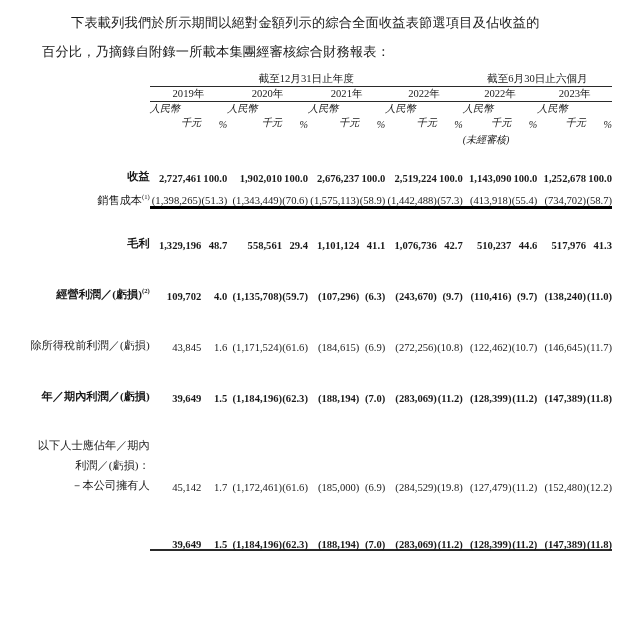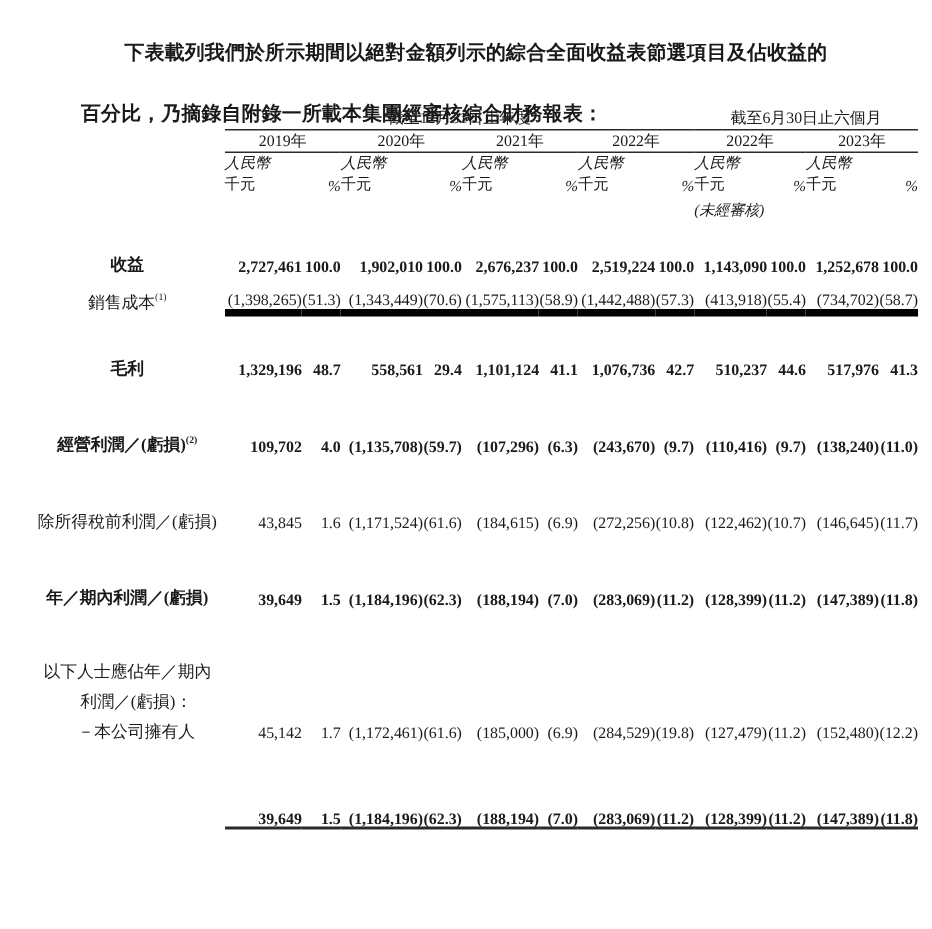--- a/index.html
+++ b/index.html
@@ -20,21 +20,21 @@
   .intro {
     position: absolute;
     left: 38px;
     top: 6px;
     width: 560px;
     font-size: 13.2px;
     line-height: 25px;
     text-align: justify;
     letter-spacing: 0.2px;
   }
-  .intro p { margin: 16px; font-weight: bold; }
+  .intro p { margin: 4px; }
   .intro p.first { text-indent: 2.2em; }
 
   
   .fin-table {
     position: absolute;
     left: 20px;
     top: 72px;
     width: 592px;
     border-collapse: collapse;
     font-size: 10.4px;
@@ -80,43 +80,44 @@
 
   .unit-cur {
     text-align: left;
     font-size: 10.2px;
     font-style: italic;
     padding-top: 6px;
     white-space: nowrap;
     margin-left: 36px;
   }
   .unit-sub {
-    text-align: left;
+    text-align: right;
     font-size: 10.2px;
+    font-style: italic;
     padding-top: 3px;
     white-space: nowrap;
   }
   .unit-pct {
     text-align: right;
     font-size: 10.2px;
     font-style: italic;
     padding-top: 3px;
     white-space: nowrap;
   }
   .unaudited {
     text-align: left;
     font-size: 10px;
     font-style: italic;
     height: 17px;
     white-space: nowrap;
   }
 
   
   .lbl {
-    text-align: center;
+    text-align: right;
     white-space: nowrap;
     font-size: 11.2px;
     padding-right: 4px;
   }
   .lbl.bold { font-weight: bold; }
   .lbl.ind1 { padding-left: 12px; }
   .lbl.ind2 { padding-left: 12px; }
 
   .num {
     text-align: right;
@@ -126,21 +127,21 @@
   }
   .num.bold { font-weight: bold; }
 
   .r-tall td { height: 22px; }
   .r-mid  td { height: 20px; }
   .gap-sm td { height: 9px; }
   .gap-md td { height: 15px; }
   .gap-lg td { height: 20px; }
 
   
-  .ul-single { border-bottom: 5px solid #000000; }
+  .ul-single { border-bottom: 3px solid #000000; }
   .ul-double {
     border-bottom: 1px solid #2a2a2a;
     box-shadow: inset 0 -4px 0 -3px #2a2a2a;
   }
   .pad-bot { padding-bottom: 2px; }
 
   sup {
     font-size: 6.6px;
     vertical-align: super;
     line-height: 0;

